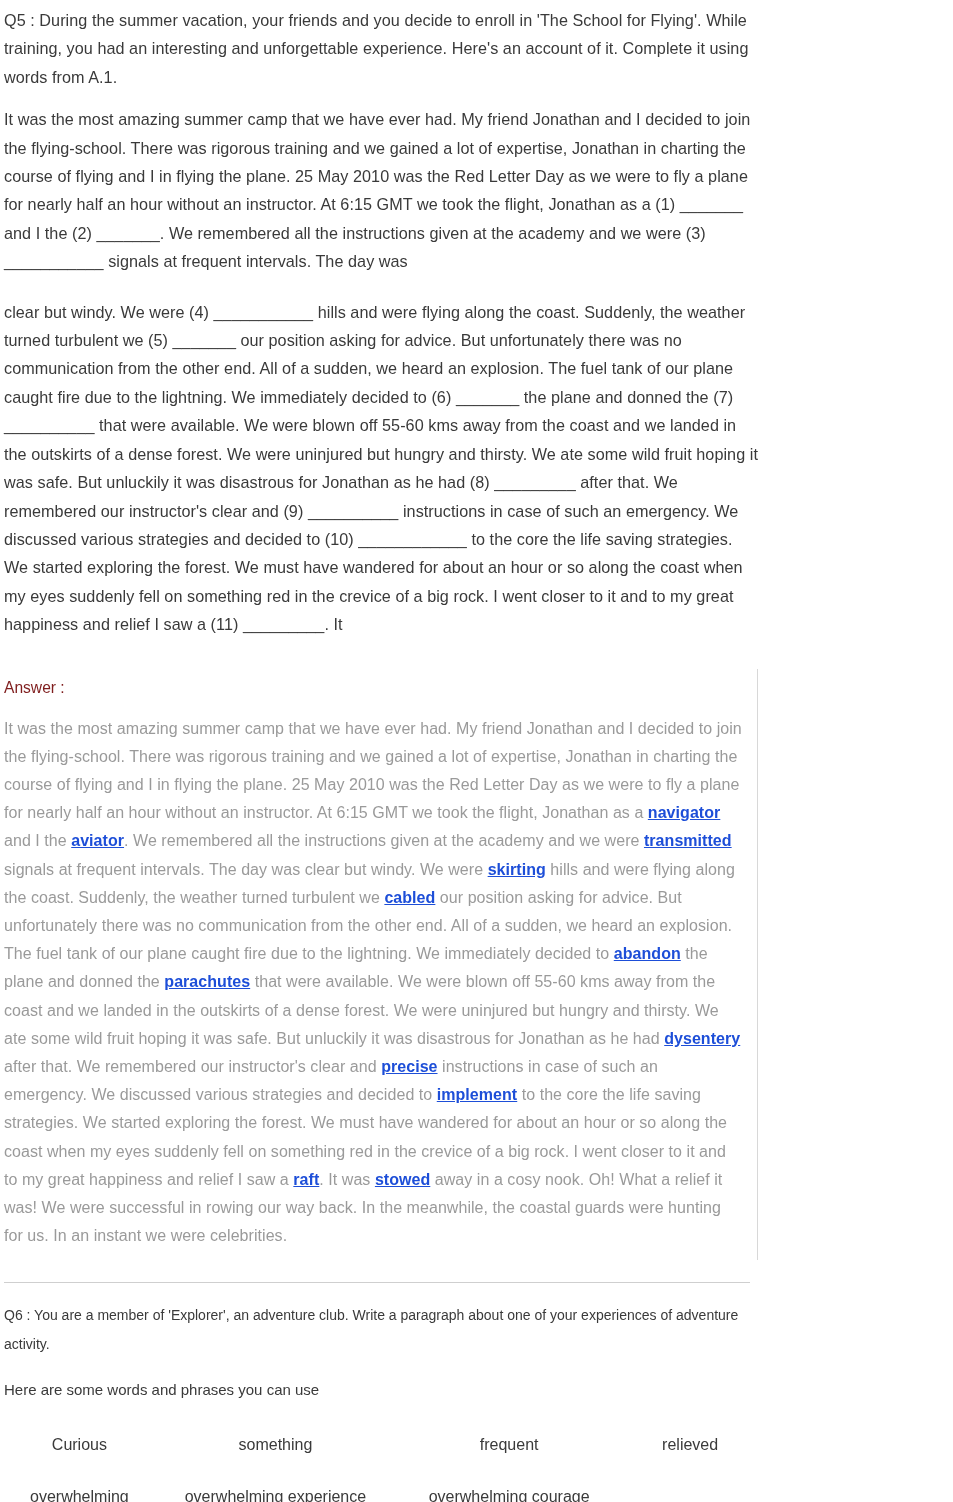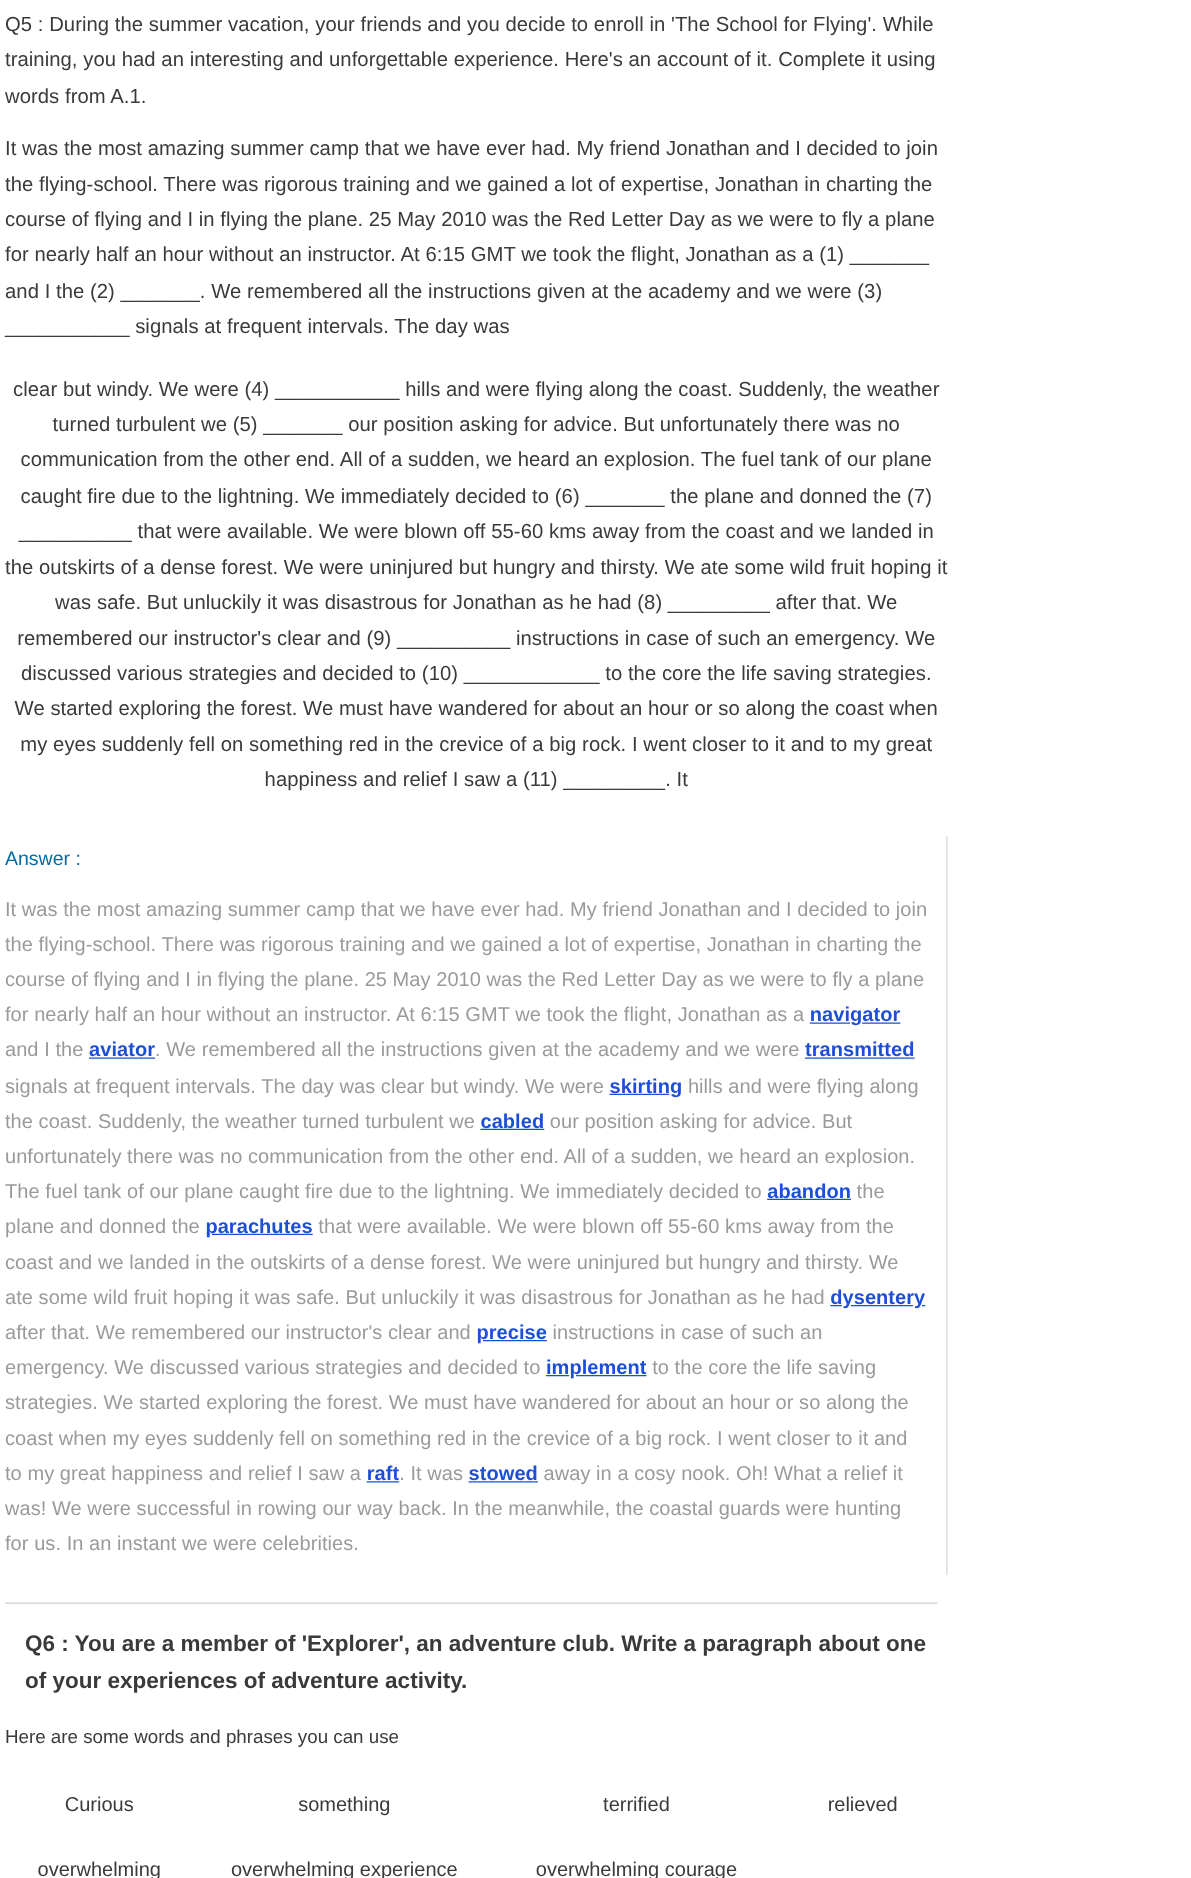--- a/index.html
+++ b/index.html
@@ -33,34 +33,34 @@
   .q-label { white-space: pre; }
 
   .q-passage {
     font-size: 16.2px;
     line-height: 28.4px;
     color: #3a3a3a;
     margin: 0 0 22px 0;
     letter-spacing: 0.05px;
     text-align: left;
   }
-  .q-passage.second { margin-top: 22px; text-align: center; }
+  .q-passage.second { margin-top: 22px; }
 
   
   .answer-wrap {
     margin-top: 30px;
     border-right: 1px solid #d8d8d8;
     padding-right: 14px;
     padding-top: 6px;
     padding-bottom: 10px;
   }
   .answer-label {
     font-size: 15.6px;
     line-height: 26px;
-    color: #0369a1;
+    color: #7f1d1d;
     margin: 0 0 14px 0;
   }
   .answer-text {
     font-size: 16px;
     line-height: 28.2px;
     color: #9a9a9a;
     margin: 0;
     letter-spacing: 0.05px;
   }
   .answer-text b {
@@ -74,25 +74,24 @@
   .divider {
     height: 1px;
     background: #cfcfcf;
     border: 0;
     margin: 22px 8px 0 0;
   }
 
   
   .q6-block { margin-top: 18px; }
   .q6-prompt {
-    font-size: 18px;
+    font-size: 14px;
     line-height: 28.4px;
     color: #3a3a3a;
-    margin: 0 0 18px 16px;
-    font-weight: bold;
+    margin: 0 0 18px 0;
   }
   .q6-intro {
     font-size: 15px;
     line-height: 28.4px;
     color: #3a3a3a;
     margin: 0 0 10px 0;
   }
 
   
   .wordbank {
@@ -144,21 +143,21 @@
       <colgroup>
         <col class="c1">
           <col class="c2">
           <col class="c3">
           <col class="c4">
       </colgroup>
       <tbody>
           <tr>
             <td>Curious</td>
             <td>something</td>
-            <td>terrified</td>
+            <td>frequent</td>
             <td>relieved</td>
           </tr>
           <tr>
             <td>overwhelming</td>
             <td>overwhelming experience</td>
             <td>overwhelming courage</td>
             <td></td>
           </tr>
         </tbody>
     </table>

